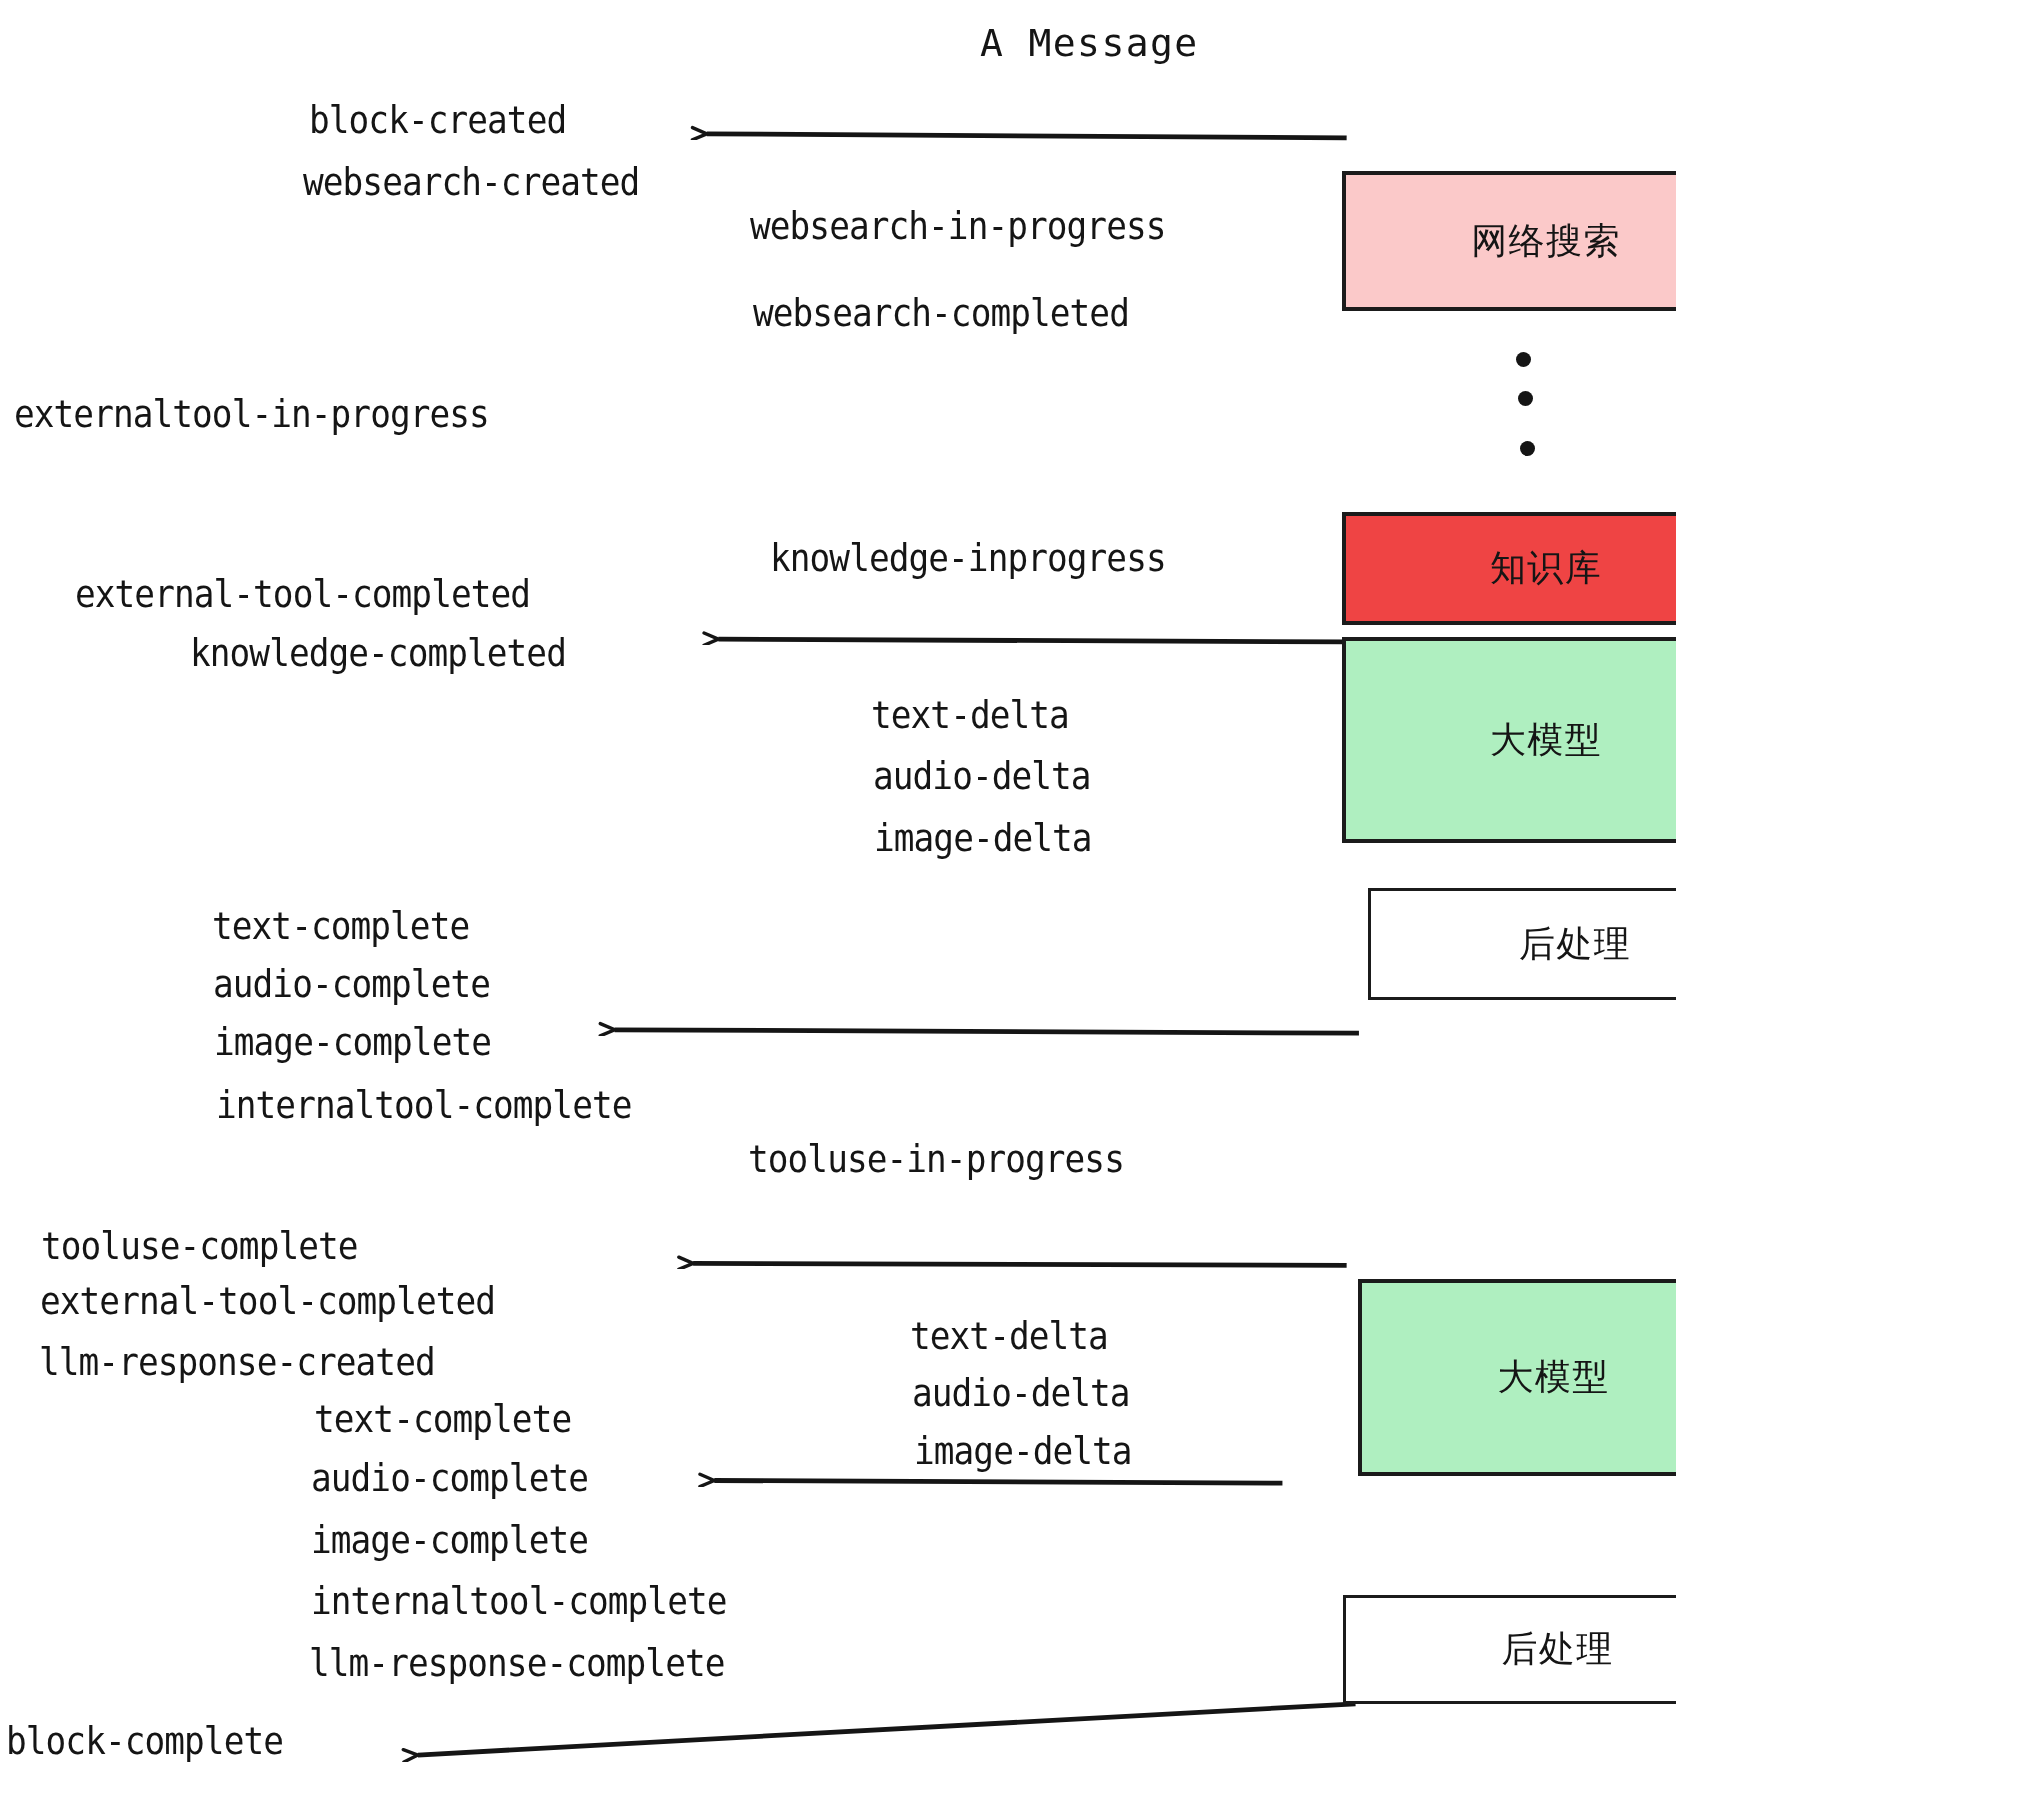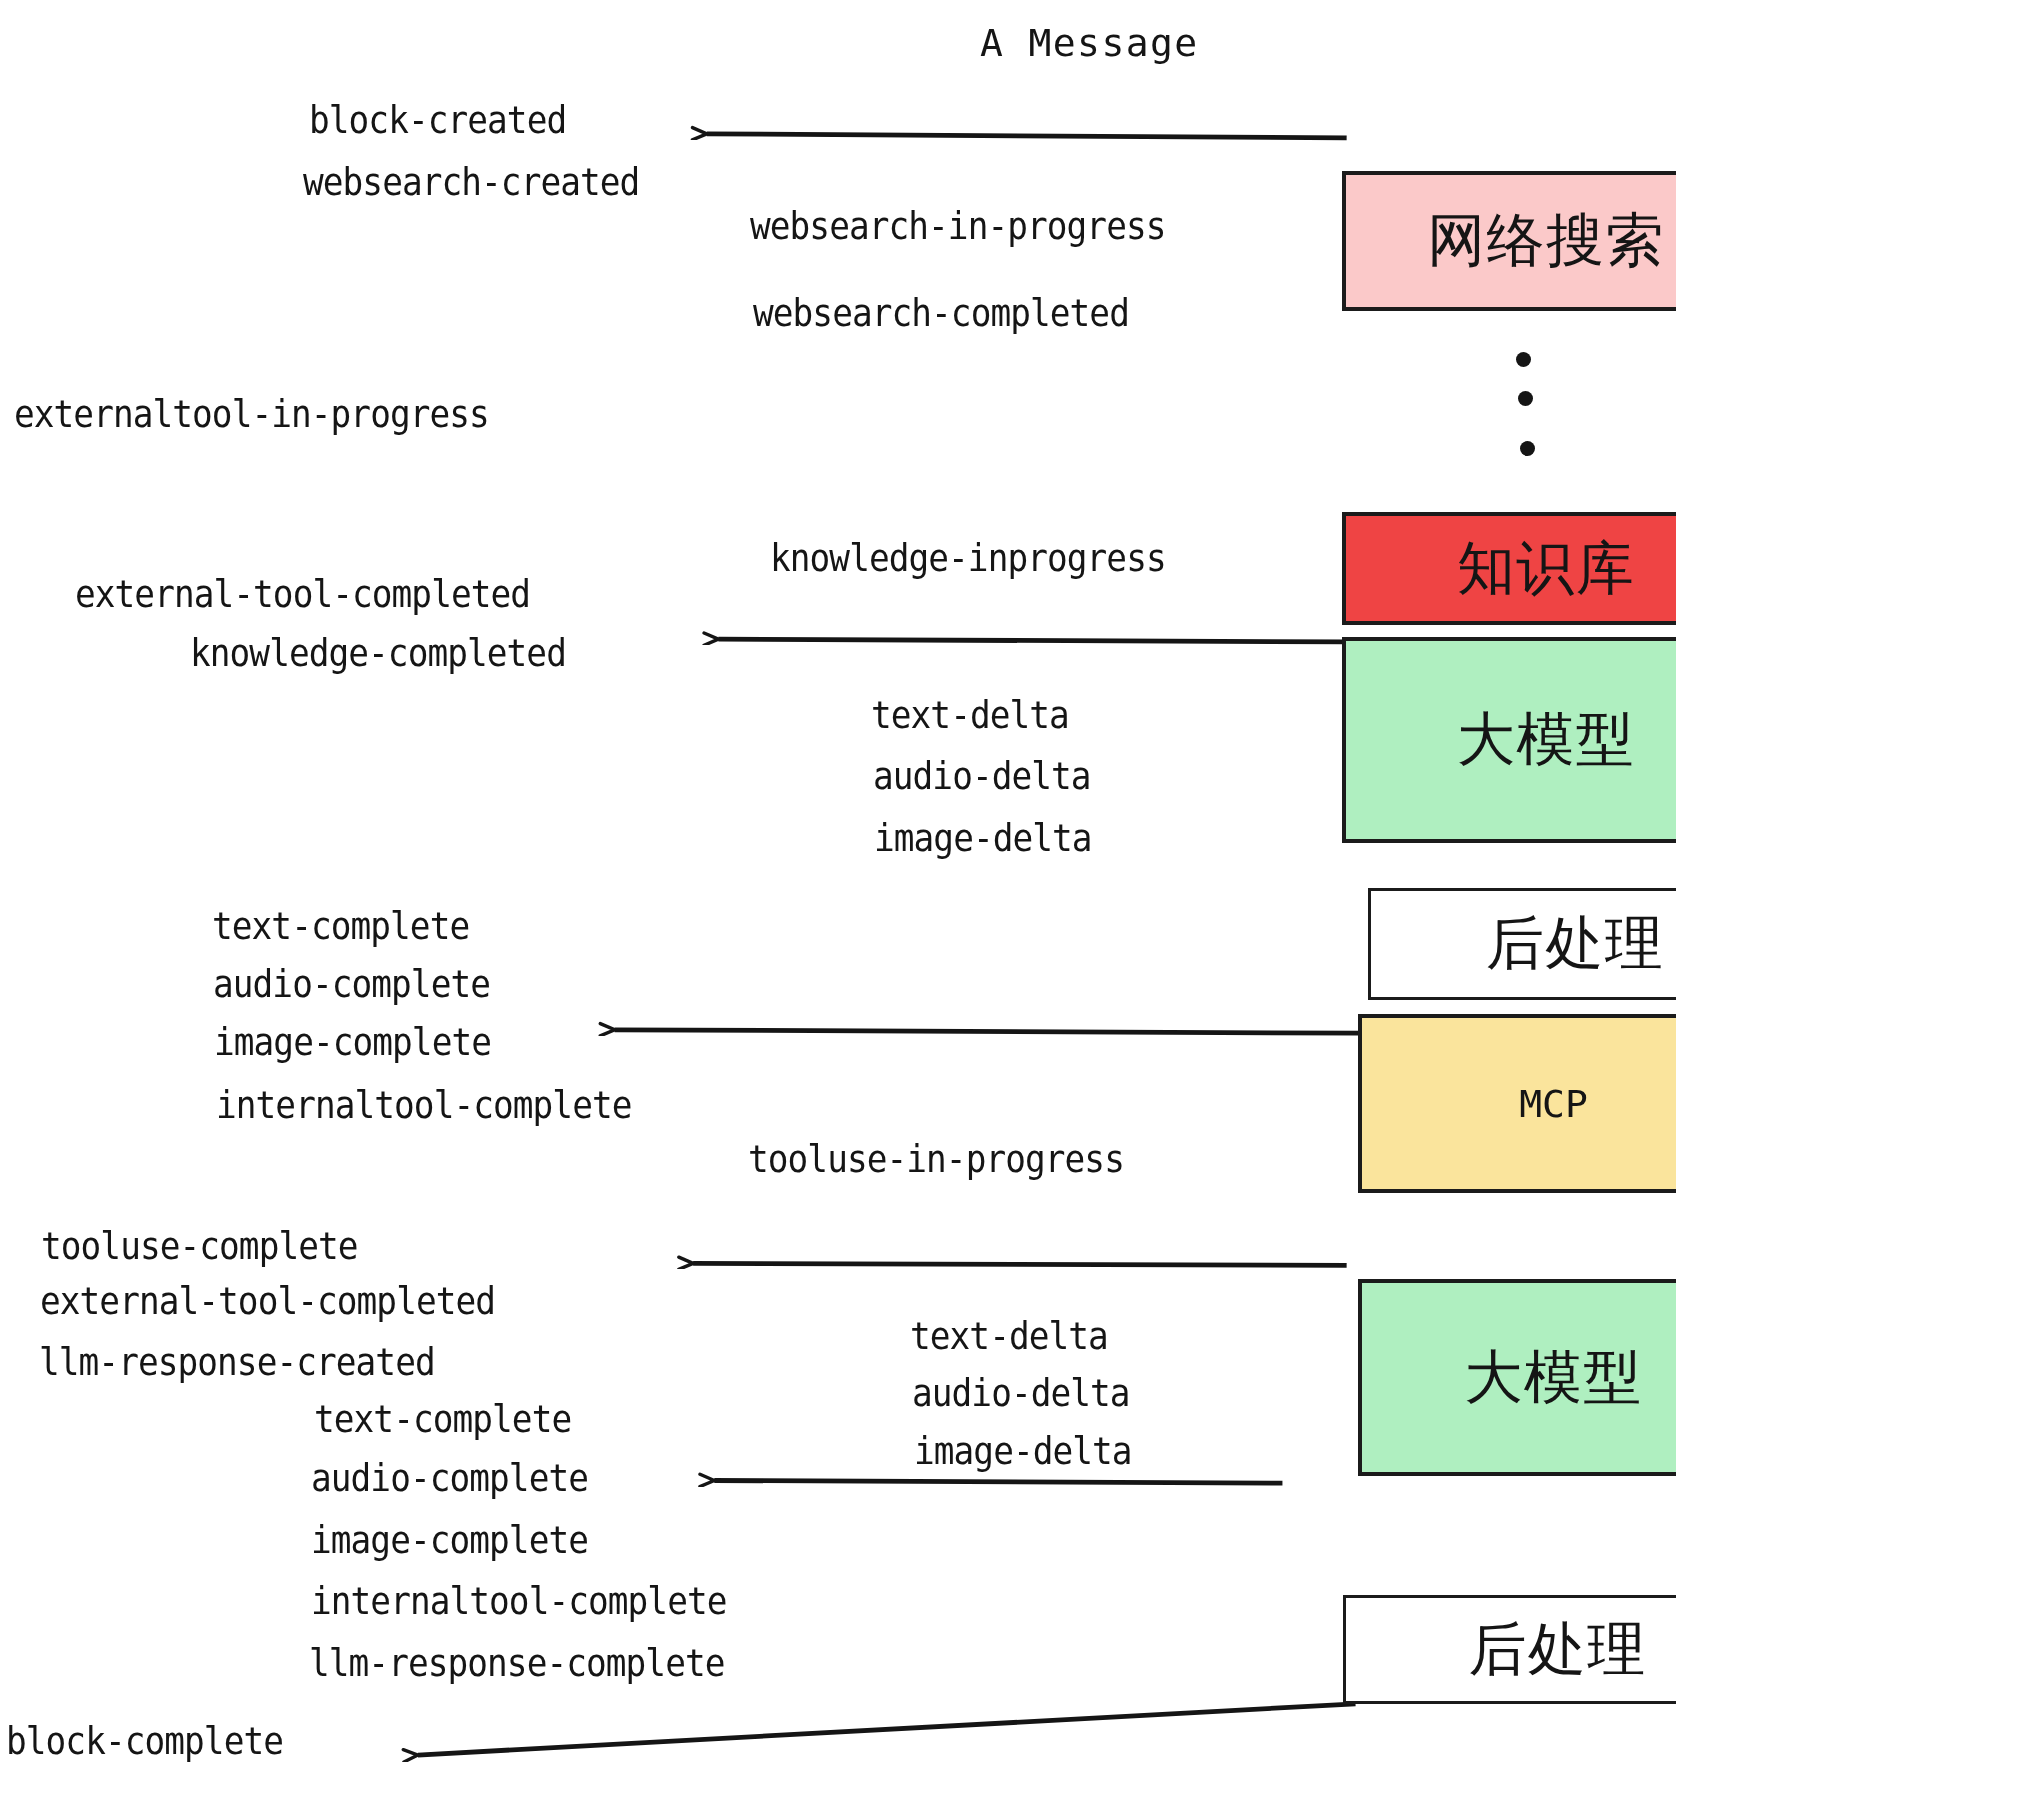--- a/index.html
+++ b/index.html
@@ -38,21 +38,21 @@
   .node {
     position: absolute;
     box-sizing: border-box;
     border: 4.1px solid #1b1b1b;
     display: flex;
     align-items: center;
     justify-content: center;
   }
   .node-label {
     font-family: "DejaVu Sans", "Liberation Sans", sans-serif;
-    font-size: 58px;
+    font-size: 36px;
     color: #151515;
     letter-spacing: 1.4px;
   }
   .node-label.latin {
     font-family: "DejaVu Sans Mono", "Liberation Mono", monospace;
     font-size: 38px;
     letter-spacing: 0px;
   }
   .side-label {
     position: absolute;
@@ -123,23 +123,20 @@
   </div>
 
   <div class="node" style="left:1342px; top:637px; width:408px; height:206px; background:#AFEFC0;">
     <span class="node-label">大模型</span>
   </div>
 
   <div class="node" style="left:1368px; top:888px; width:414px; height:112px; background:#FFFFFF; border-width:3.4px;">
     <span class="node-label">后处理</span>
   </div>
 
-  <div class="node" style="left:1358px; top:1014px; width:391px; height:179px; background:#FAE49C;">
-    <span class="node-label latin">MCP</span>
-  </div>
 
   <div class="node" style="left:1358px; top:1279px; width:391px; height:197px; background:#AFEFC0;">
     <span class="node-label">大模型</span>
   </div>
 
   <div class="node" style="left:1343px; top:1595px; width:429px; height:109px; background:#FFFFFF; border-width:3.4px;">
     <span class="node-label">后处理</span>
   </div>
 
   <div class="dot" style="left:1516px; top:352px;"></div>

